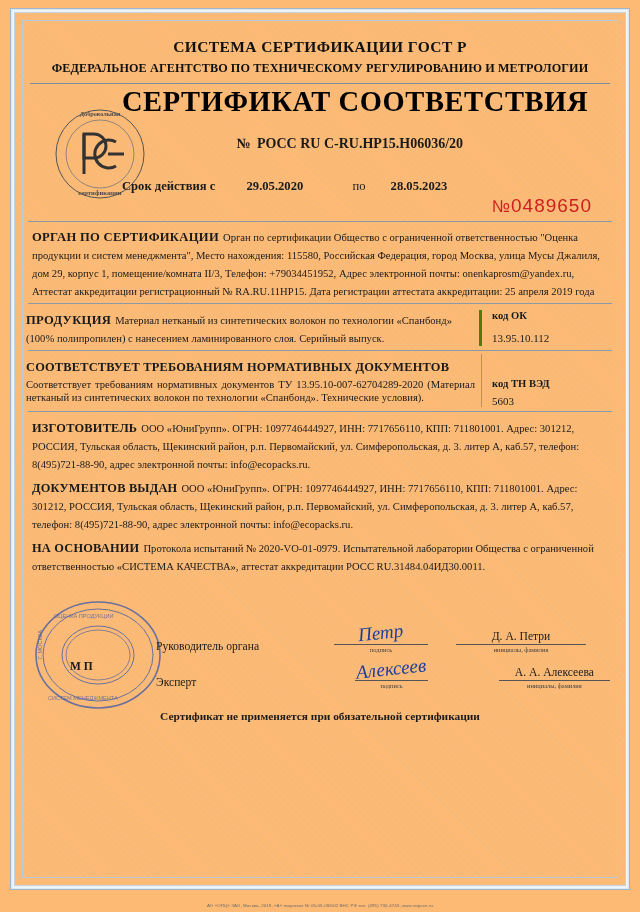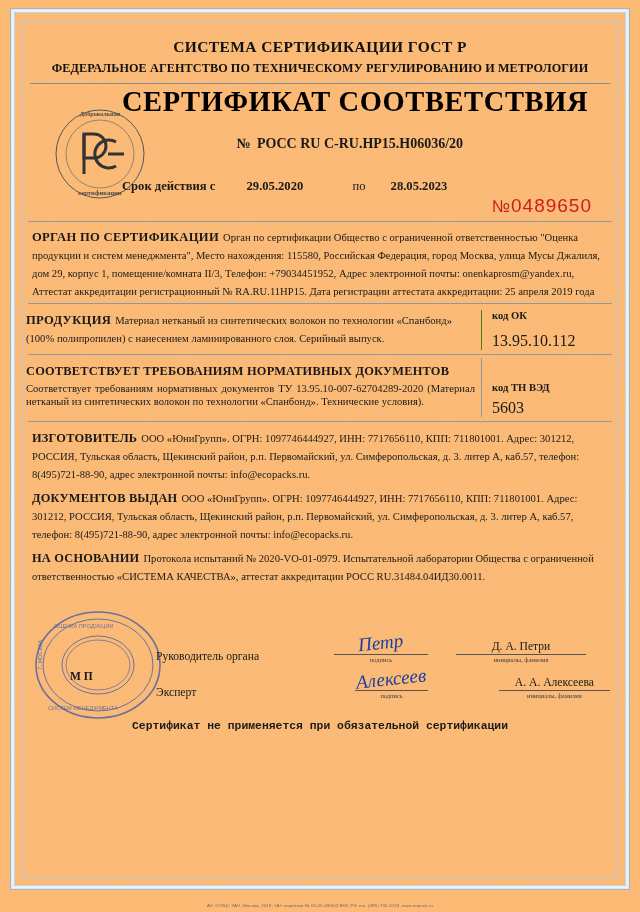--- a/index.html
+++ b/index.html
@@ -163,26 +163,26 @@
   .sec1 .b-text { display: inline; font-size: 10.6px; }
 
   .prod-wrap {
     display: flex;
     margin-top: 6px;
   }
   .prod-left { flex: 1 1 auto; padding-right: 6px; }
   .prod-right {
     width: 122px;
     flex: 0 0 122px;
-    border-left: 1px solid #4d7c0f;
+    border-left: 3px solid #4d7c0f;
     padding-left: 10px;
     font-size: 10.4px;
   }
   .code-label { font-weight: bold; font-size: 10.6px; }
-  .code-val { margin-top: 11px; font-size: 16px; }
+  .code-val { margin-top: 11px; font-size: 11px; }
 
   .conform-title {
     font-weight: bold;
     font-size: 12.4px;
     margin-top: 6px;
     letter-spacing: 0.2px;
   }
   .conform-wrap { display: flex; margin-top: 3px; }
   .conform-left { flex: 1 1 auto; padding-right: 6px; }
   .conform-right {
@@ -255,21 +255,20 @@
     color: #444;
     border-top: 1px solid #555;
     padding-top: 1px;
   }
 
   .footnote {
     text-align: center;
     font-weight: bold;
     font-size: 11.4px;
     margin-top: 12px;
-    font-family: Liberation Mono, monospace;
   }
   .tinyfoot {
     position: absolute;
     left: 0; right: 0;
     bottom: 4px;
     text-align: center;
     font-size: 4.4px;
     color: #6a6a6a;
     font-family: "Liberation Sans", sans-serif;
     letter-spacing: 0.1px;

